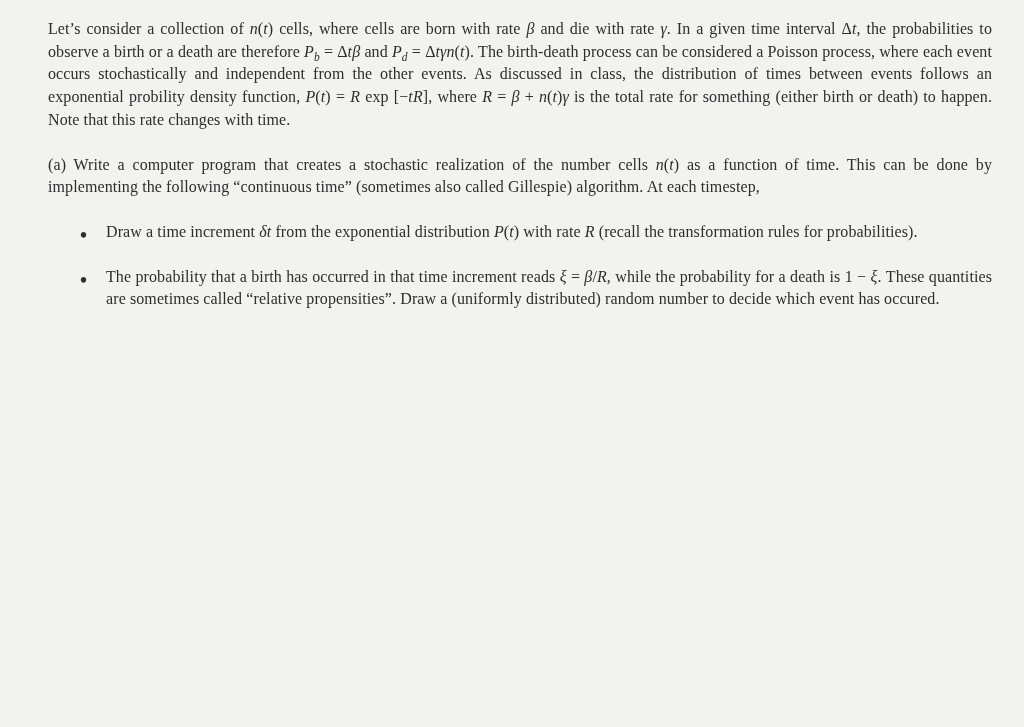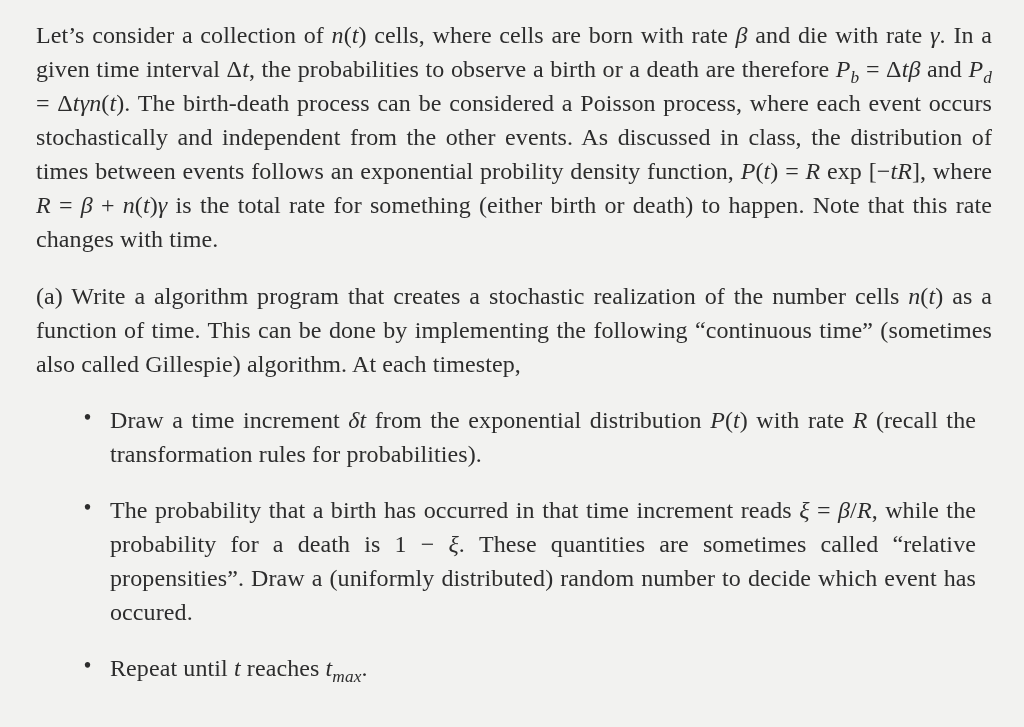--- a/index.html
+++ b/index.html
@@ -5,34 +5,34 @@
   html, body {
     margin: 0;
     padding: 0;
     background: #f2f2f0;
     width: 1024px;
     height: 727px;
     overflow: hidden;
   }
   .page {
     box-sizing: border-box;
-    padding: 18px 32px 18px 36px;
+    padding: 18px 32px 18px 48px;
     font-family: "Times New Roman", Times, serif;
-    font-size: 24px;
+    font-size: 16px;
     line-height: 1.42;
     color: #2d2d2d;
     text-align: justify;
     letter-spacing: 0.1px;
   }
   .para {
     margin: 0 0 22px 0;
   }
   .bullets {
     list-style: none;
-    margin: 16px;
+    margin: 0;
     padding: 0 0 0 58px;
   }
   .bullets li {
     position: relative;
     margin: 0 0 22px 0;
     padding-left: 0;
   }
   .bullets li::before {
     content: "•";
     position: absolute;
@@ -49,28 +49,25 @@
 </head>
 <body>
 
 <div class="page">
 
   <p class="para">
     <span>Let’s consider a collection of </span><span class="mi">n</span>(<span class="mi">t</span>)<span> cells, where cells are born with rate </span><span class="mi">β</span><span> and die with rate </span><span class="mi">γ</span><span>. In a given time interval Δ</span><span class="mi">t</span><span>, the probabilities to observe a birth or a death are therefore </span><span class="mi">P</span><sub class="ms sub-it">b</sub><span> = Δ</span><span class="mi">t</span><span class="mi">β</span><span> and </span><span class="mi">P</span><sub class="ms sub-it">d</sub><span> = Δ</span><span class="mi">t</span><span class="mi">γ</span><span class="mi">n</span>(<span class="mi">t</span>)<span>. The birth-death process can be considered a Poisson process, where each event occurs stochastically and independent from the other events. As discussed in class, the distribution of times between events follows an exponential probility density function, </span><span class="mi">P</span>(<span class="mi">t</span>)<span> = </span><span class="mi">R</span><span> exp [−</span><span class="mi">t</span><span class="mi">R</span><span>], where </span><span class="mi">R</span><span> = </span><span class="mi">β</span><span> + </span><span class="mi">n</span>(<span class="mi">t</span>)<span class="mi">γ</span><span> is the total rate for something (either birth or death) to happen. Note that this rate changes with time.</span>
   </p>
 
   <p class="para">
-    <span>(a) </span><span>Write a algorithm program that creates a stochastic realization of the number cells </span><span class="mi">n</span>(<span class="mi">t</span>)<span> as a function of time. This can be done by implementing the following “continuous time” (sometimes also called Gillespie) algorithm. At each timestep,</span>
+    <span>(a) </span><span>Write a computer program that creates a stochastic realization of the number cells </span><span class="mi">n</span>(<span class="mi">t</span>)<span> as a function of time. This can be done by implementing the following “continuous time” (sometimes also called Gillespie) algorithm. At each timestep,</span>
   </p>
 
   <ul class="bullets">
     <li>
       <span>Draw a time increment </span><span class="mi">δt</span><span> from the exponential distribution </span><span class="mi">P</span>(<span class="mi">t</span>)<span> with rate </span><span class="mi">R</span><span> (recall the transformation rules for probabilities).</span>
     </li>
     <li>
       <span>The probability that a birth has occurred in that time increment reads </span><span class="mi">ξ</span><span> = </span><span class="mi">β</span><span>/</span><span class="mi">R</span><span>, while the probability for a death is 1 − </span><span class="mi">ξ</span><span>. These quantities are sometimes called “relative propensities”. Draw a (uniformly distributed) random number to decide which event has occured.</span>
     </li>
-    <li>
-      <span>Repeat until </span><span class="mi">t</span><span> reaches </span><span class="mi">t</span><sub class="ms sub-it">max</sub><span>.</span>
-    </li>
   </ul>
 
 </div>
 
 </body></html>

